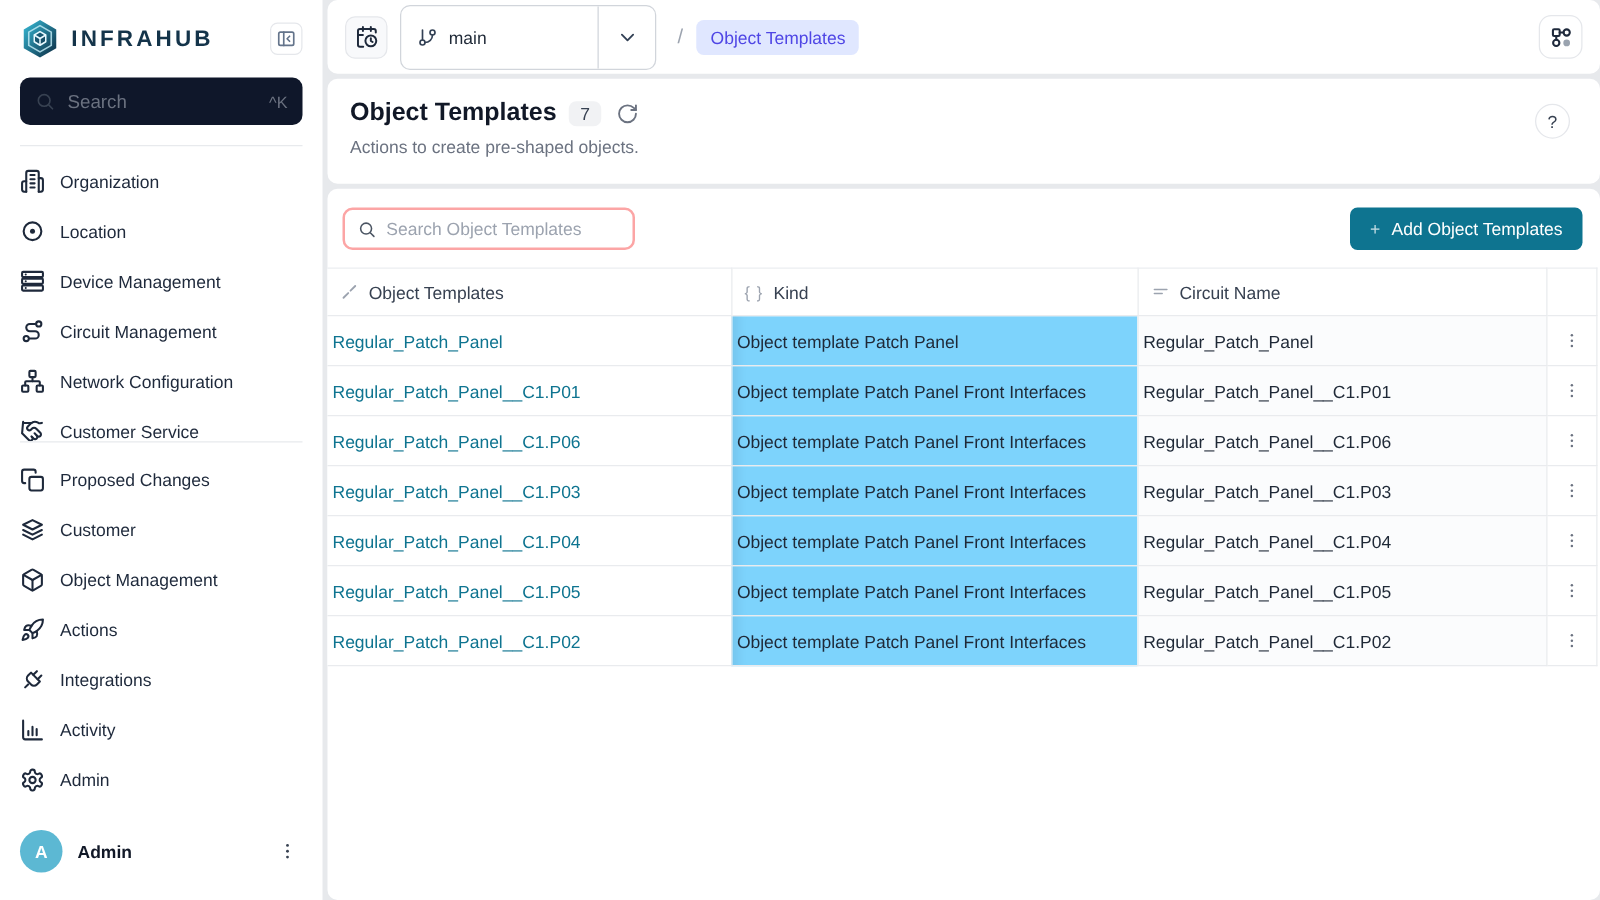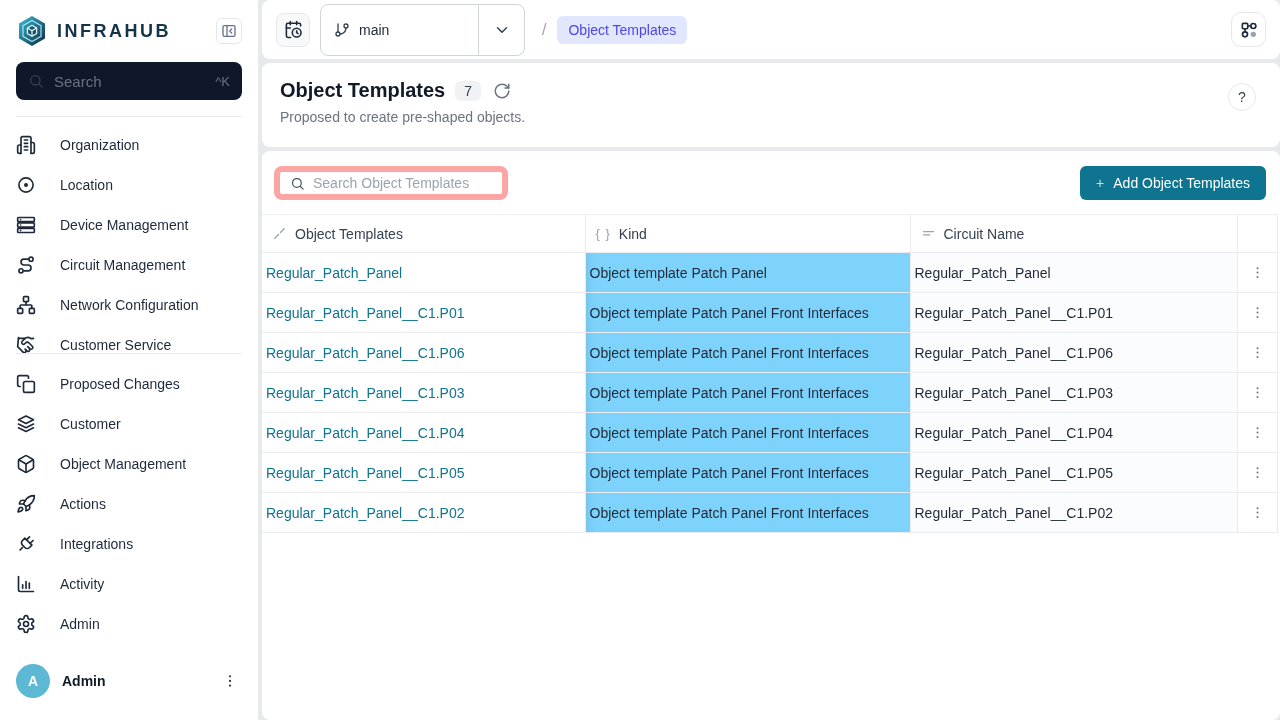--- a/index.html
+++ b/index.html
@@ -28,21 +28,21 @@
   .side-search {
     margin: 2px 16px 16px 16px; height: 38px; background: #0f172a; border-radius: 8px;
     display: flex; align-items: center; padding: 0 12px; gap: 10px; cursor: pointer;
   }
   .side-search .q { color: #6b7280; font-size: 15px; }
   .side-search .kbd { margin-left: auto; color: #6b7280; font-size: 13px; }
   .divider { border-top: 1px solid #e8eaed; margin: 0 16px; }
   .nav-scroll { height: 236px; overflow: hidden; padding-top: 8px; }
   .nav-group { padding-top: 10px; }
   .nav-item {
-    display: flex; align-items: center; gap: 24px; height: 40px; padding: 0 16px;
+    display: flex; align-items: center; gap: 12px; height: 40px; padding: 0 16px;
     color: #1e293b; cursor: pointer; font-weight: 500; font-size: 14px;
   }
   .nav-item .nic { width: 20px; height: 20px; color: #1e293b; flex: 0 0 20px; }
   .user-row { margin-top: auto; display: flex; align-items: center; gap: 12px; padding: 12px 16px 22px 16px; }
   .avatar {
     width: 34px; height: 34px; border-radius: 50%; background: #5cb8d3; color: #fff;
     display: flex; align-items: center; justify-content: center; font-size: 14px; font-weight: 600;
   }
   .user-name { font-weight: 700; color: #111827; }
   .kebab-btn { margin-left: auto; color: #374151; background: none; border: none; cursor: pointer; padding: 4px; }
@@ -79,21 +79,21 @@
   .refresh-btn { background: none; border: none; color: #6b7280; cursor: pointer; padding: 2px; }
   .subtitle { margin-top: 7px; color: #6b7280; font-size: 14px; }
   .help-btn {
     position: absolute; right: 24px; top: 20px; width: 28px; height: 28px; border-radius: 50%;
     border: 1px solid #e5e7eb; background: #fff; color: #374151; font-size: 14px; cursor: pointer;
   }
 
   .content { margin-top: 4px; height: 569px; padding-top: 15px; }
   .toolbar { display: flex; align-items: center; padding: 0 14px 0 12px; }
   .obj-search {
-    width: 234px; height: 34px; border: 6px solid #fca5a5; border-radius: 8px;
+    width: 234px; height: 34px; border: 2px solid #fca5a5; border-radius: 8px;
     display: flex; align-items: center; gap: 8px; padding: 0 10px; background: #fff;
   }
   .obj-search input {
     border: none; outline: none; flex: 1; font-size: 14px; color: #1f2937; min-width: 0;
     font-family: "Liberation Sans", sans-serif; background: transparent;
   }
   .obj-search input::placeholder { color: #9ca3af; }
   .add-btn {
     margin-left: auto; height: 34px; background: #0e7490; color: #fff; border: none; border-radius: 6px;
     padding: 0 16px; font-size: 14px; font-weight: 500; display: flex; align-items: center; gap: 9px; cursor: pointer;
@@ -383,21 +383,21 @@
       <span class="count-badge">7</span>
       <button class="refresh-btn">
         <span>
           <svg width="18" height="18" viewBox="0 0 24 24" class="ic">
               <path d="M21 12a9 9 0 1 1-9-9c2.52 0 4.93 1 6.74 2.74L21 8"></path>
               <path d="M21 3v5h-5"></path>
             </svg>
         </span>
       </button>
     </div>
-    <div class="subtitle">Proposed to create pre-shaped objects.</div>
+    <div class="subtitle">Actions to create pre-shaped objects.</div>
     <button class="help-btn">?</button>
   </div>
 
   <div class="card content">
     <div class="toolbar">
       <div class="obj-search">
         <span>
           <svg width="15" height="15" viewBox="0 0 24 24" class="ic" style="color:#4b5563">
               <circle cx="11" cy="11" r="7"></circle>
               <path d="m21 21-4.3-4.3"></path>

